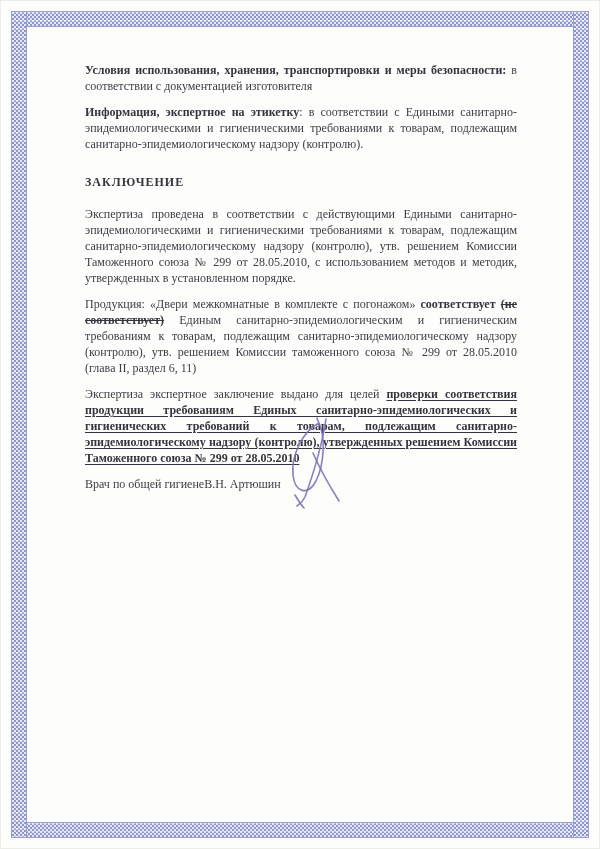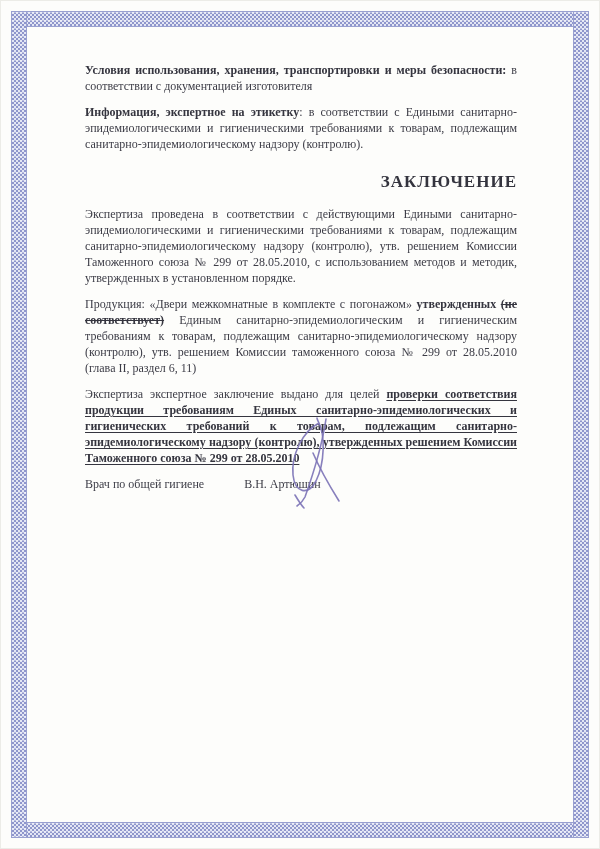--- a/index.html
+++ b/index.html
@@ -39,40 +39,40 @@
     top: 62px;
     width: 432px;
   }
   .content p {
     font-size: 12px;
     line-height: 16px;
     text-align: justify;
     margin: 0 0 10px 0;
   }
   .doc-heading {
-    text-align: right;
+    text-align: left;
     font-weight: bold;
-    font-size: 17px;
+    font-size: 12px;
     line-height: 20px;
     letter-spacing: 1px;
     color: #34343e;
     margin: 20px 0 14px 0;
   }
   span.b { font-weight: bold; color: #35353f; }
   span.u { text-decoration: underline; text-underline-offset: 2px; }
   span.s { text-decoration: line-through; }
   span.b.u { text-decoration: underline; text-underline-offset: 2px; }
 
   .sig-row {
     display: flex;
     margin-top: 8px;
     font-size: 12px;
     line-height: 16px;
   }
-  .sig-name { margin-right: 45px; margin-left: 40px; }
+  .sig-name { margin-right: 45px; }
 
   .signature-svg {
     position: absolute;
     left: 283px;
     top: 417px;
     width: 64px;
     height: 92px;
   }
   .signature-svg path {
     fill: none;
@@ -94,21 +94,21 @@
 <div class="content">
 
   <p><span class="b">Условия использования, хранения, транспортировки и меры безопасности:</span><span> в соответствии с документацией изготовителя</span></p>
 
   <p><span class="b">Информация, экспертное на этикетку</span><span>: в соответствии с Едиными санитарно-эпидемиологическими и гигиеническими требованиями к товарам, подлежащим санитарно-эпидемиологическому надзору (контролю).</span></p>
 
   <div class="doc-heading">ЗАКЛЮЧЕНИЕ</div>
 
   <p><span>Экспертиза проведена в соответствии с действующими Едиными санитарно-эпидемиологическими и гигиеническими требованиями к товарам, подлежащим санитарно-эпидемиологическому надзору (контролю), утв. решением Комиссии Таможенного союза № 299 от 28.05.2010, с использованием методов и методик, утвержденных в установленном порядке.</span></p>
 
-  <p><span>Продукция: «Двери межкомнатные в комплекте с погонажом» </span><span class="b">утвержденных </span><span class="b s">(не соответствует)</span><span> Единым санитарно-эпидемиологическим и гигиеническим требованиям к товарам, подлежащим санитарно-эпидемиологическому надзору (контролю), утв. решением Комиссии таможенного союза № 299 от 28.05.2010 (глава II, раздел 6, 11)</span></p>
+  <p><span>Продукция: «Двери межкомнатные в комплекте с погонажом» </span><span class="b">соответствует </span><span class="b s">(не соответствует)</span><span> Единым санитарно-эпидемиологическим и гигиеническим требованиям к товарам, подлежащим санитарно-эпидемиологическому надзору (контролю), утв. решением Комиссии таможенного союза № 299 от 28.05.2010 (глава II, раздел 6, 11)</span></p>
 
   <p><span>Экспертиза экспертное заключение выдано для целей </span><span class="b u">проверки соответствия продукции требованиям Единых санитарно-эпидемиологических и гигиенических требований к товарам, подлежащим санитарно-эпидемиологическому надзору (контролю), утвержденных решением Комиссии Таможенного союза № 299 от 28.05.2010</span></p>
 
   <div class="sig-row">
     <span class="sig-role">Врач по общей гигиене</span>
     <span class="sig-name">В.Н. Артюшин</span>
   </div>
 
 </div>
 

